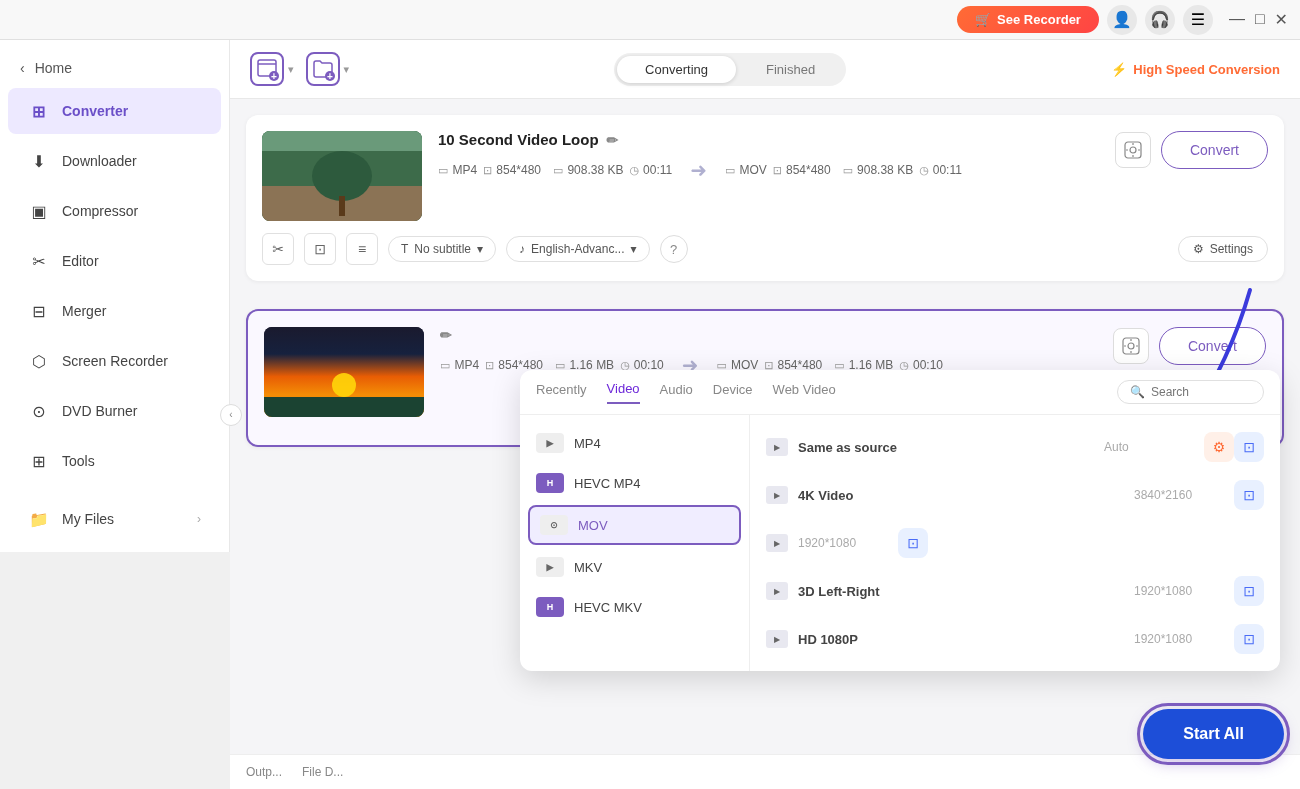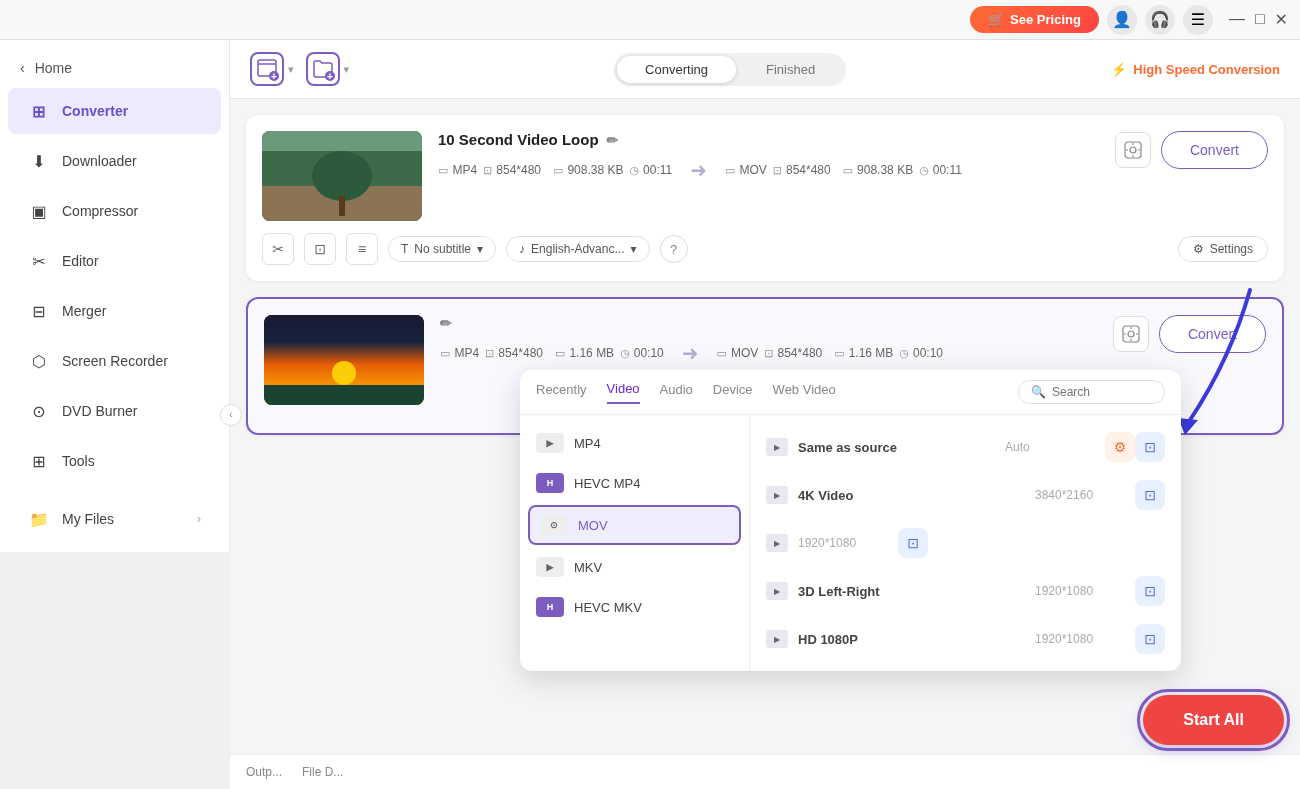--- a/index.html
+++ b/index.html
@@ -179,21 +179,21 @@
       display: flex; align-items: center; gap: 6px;
       background: none; border: none; cursor: pointer;
       color: #ff6b35; font-size: 13px; font-weight: 600;
     }
 
     
     .files-area {
       padding: 16px;
       display: flex;
       flex-direction: column;
-      gap: 16px;
+      gap: 28px;
     }
     .file-card {
       background: white;
       border-radius: 12px;
       padding: 16px;
       box-shadow: 0 1px 4px rgba(0,0,0,0.06);
     }
     .file-card.selected {
       border: 2px solid #7c5cbf;
       background: #faf8ff;
@@ -294,21 +294,21 @@
       border: 1px solid #e0e0e0; border-radius: 20px;
       padding: 5px 14px; background: white; cursor: pointer;
       font-size: 12px; color: #555;
     }
 
     
     .format-dropdown {
       position: absolute;
       top: 330px;
       left: 290px;
-      width: 661px;
+      width: 760px;
       background: white;
       border-radius: 12px;
       box-shadow: 0 8px 30px rgba(0,0,0,0.15);
       z-index: 100;
       overflow: hidden;
     }
     .format-tabs {
       display: flex;
       align-items: center;
       padding: 10px 16px;
@@ -390,24 +390,24 @@
       position: absolute;
       top: 240px;
       right: 30px;
       z-index: 50;
       pointer-events: none;
     }
 
     
     .start-all-btn {
       position: absolute;
-      bottom: 44px;
+      bottom: 30px;
       right: 16px;
       padding: 16px 40px;
-      background: #ef4444;
+      background: #1d4ed8;
       color: white;
       border: none;
       border-radius: 30px;
       font-size: 16px; font-weight: 600;
       cursor: pointer;
       z-index: 200;
       box-shadow: 0 4px 15px rgba(124,92,191,0.4);
       outline: 3px solid #7c5cbf;
       outline-offset: 3px;
     }
@@ -421,21 +421,21 @@
       padding: 10px 16px;
       display: flex; gap: 20px; font-size: 12px; color: #888;
     }
   </style>
 </head>
 <body>
 
 <div class="titlebar">
   <button class="see-pricing-btn">
     <span>🛒</span>
-    <span>See Pricing</span>
+    <span>See Recorder</span>
   </button>
   <div class="titlebar-icon">👤</div>
   <div class="titlebar-icon">🎧</div>
   <div class="titlebar-icon">☰</div>
   <div class="titlebar-controls">
     <span>—</span>
     <span>□</span>
     <span>✕</span>
   </div>
 </div>

